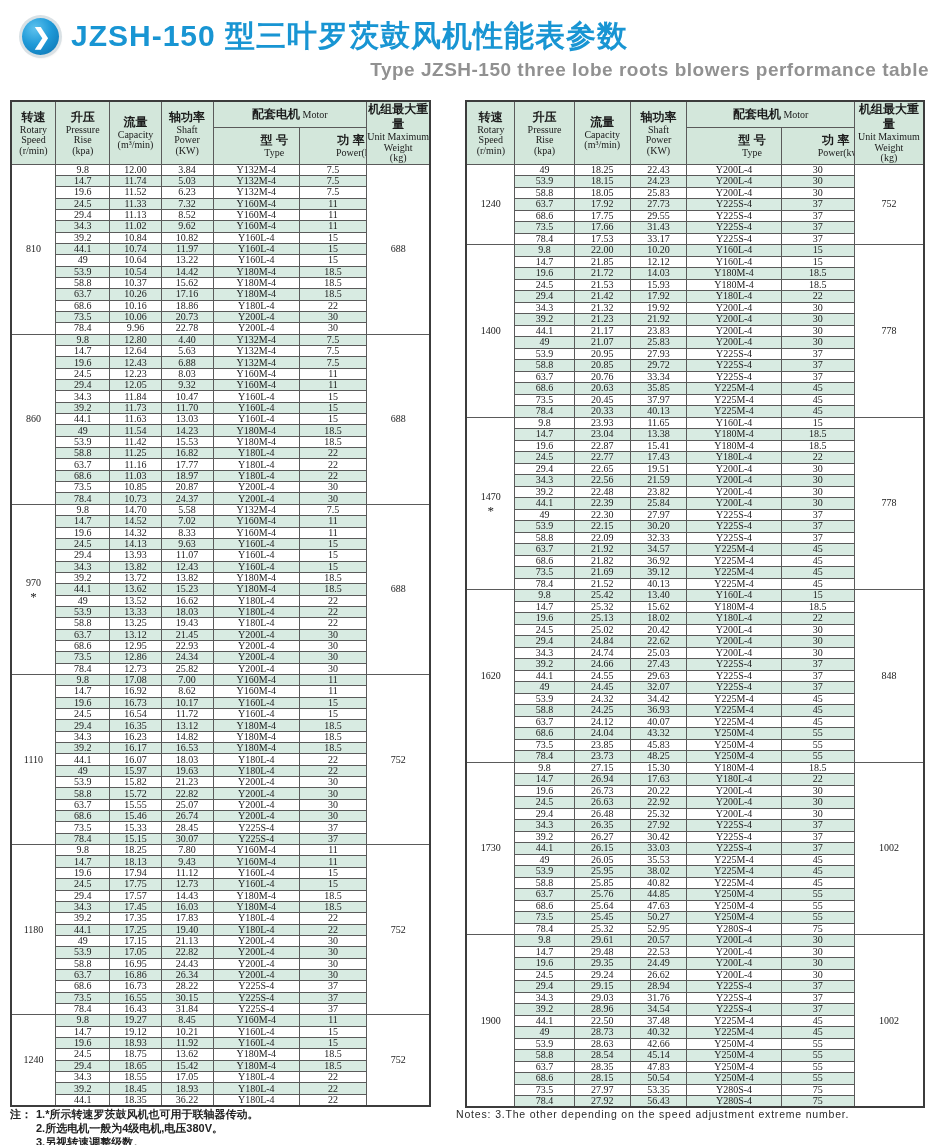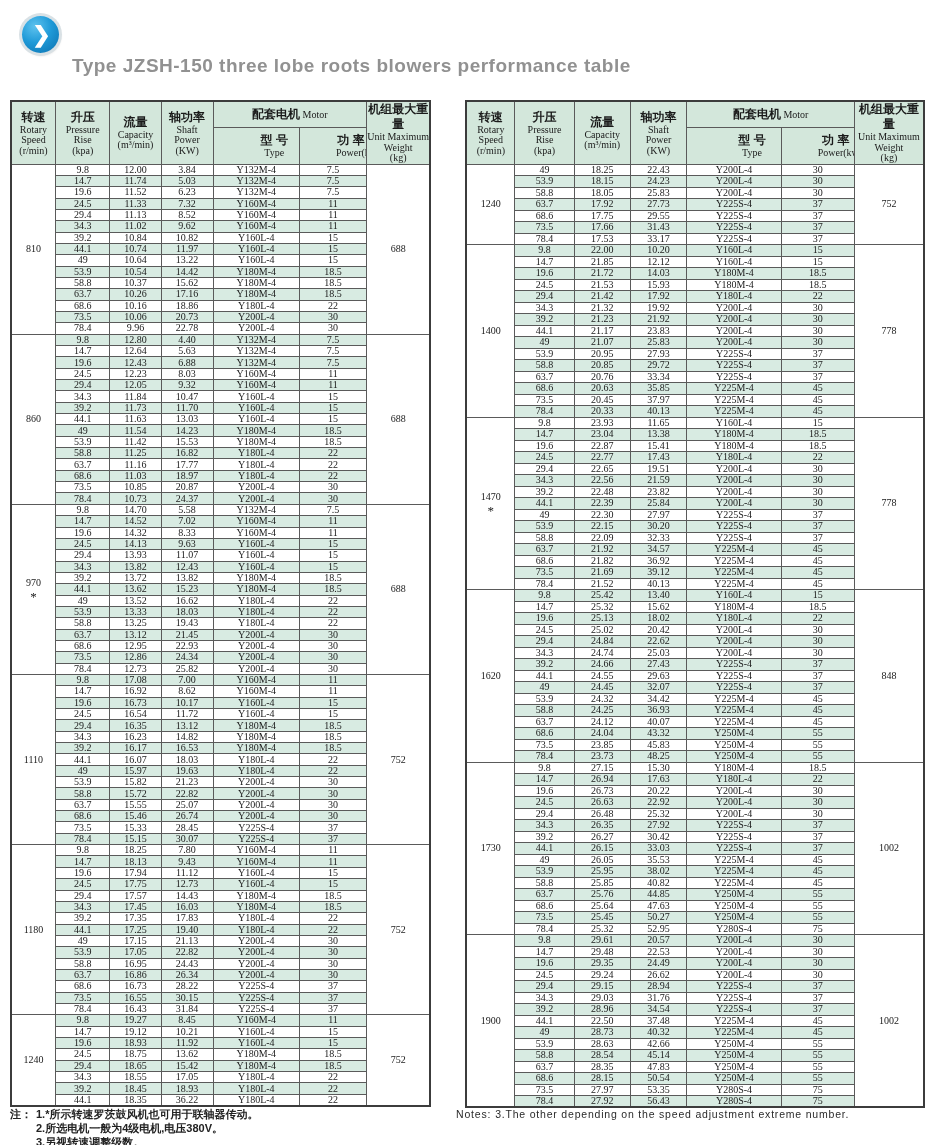--- a/index.html
+++ b/index.html
@@ -33,21 +33,21 @@
     font-weight:bold;font-size:22px;line-height:1;transform:translateX(1px);
   }
   .title-main{
     font-family:"Liberation Sans",sans-serif;
     font-weight:bold;font-size:30px;letter-spacing:1px;
     color:var(--accent);white-space:nowrap;
   }
   .title-sub{
     font-family:"Liberation Sans",sans-serif;
     font-weight:bold;font-size:19px;color:#919191;
-    margin:2px 0 0 72px;letter-spacing:.5px;
+    margin:2px 0 0 72px;letter-spacing:.5px;text-align:right;
   }
   
   .tables-row{
     position:absolute;top:100px;left:10px;right:4px;
     display:flex;gap:34px;align-items:flex-start;
   }
   table.perf{
     border-collapse:collapse;table-layout:fixed;
     border:2px solid var(--outer);
     font-size:10px;
@@ -107,20 +107,21 @@
   .notes .lbl{flex:0 0 auto;margin-right:4px;}
   .notes .items div{margin-bottom:1px;}
 </style>
 </head>
 <body>
 
 <div class="title-row">
   <div class="arrow-badge">
       <span>❯</span>
     </div>
+  <div class="title-main">JZSH-150 型三叶罗茨鼓风机性能表参数</div>
 </div>
 <div class="title-sub">Type JZSH-150 three lobe roots blowers performance table</div>
 
 <div class="tables-row">
 
   <table class="perf t0">
     <colgroup>
       <col style="width:10.6%">
         <col style="width:13.0%">
         <col style="width:12.2%">

